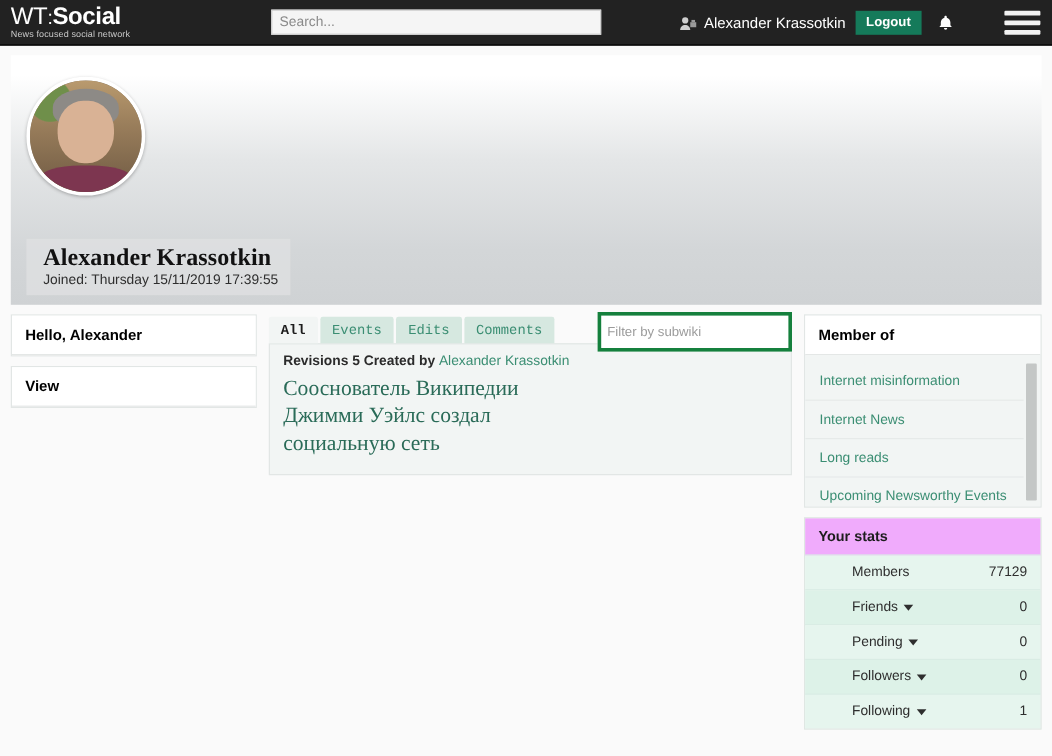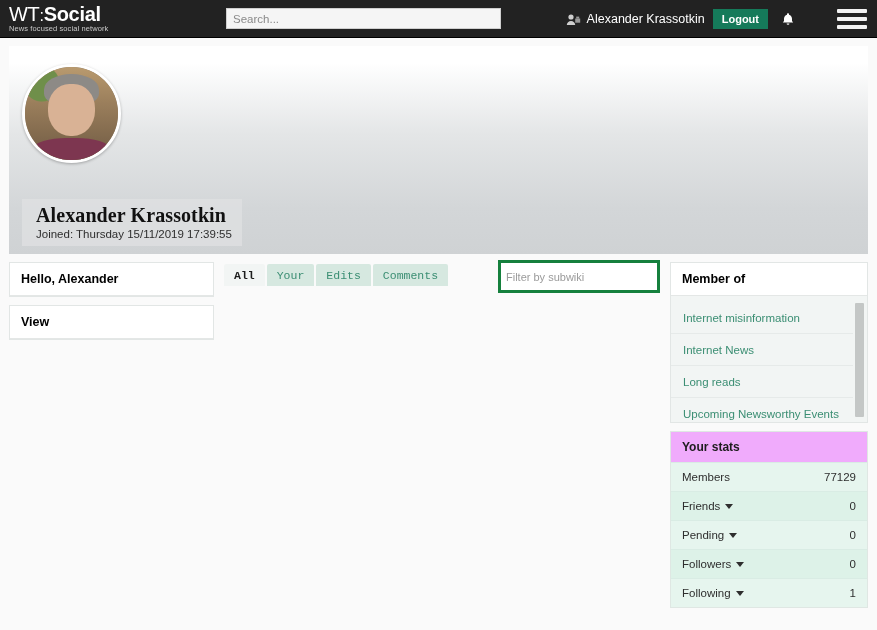--- a/index.html
+++ b/index.html
@@ -291,21 +291,21 @@
     justify-content: space-between;
     align-items: center;
     padding: 8px 11px;
     font-size: 11.5px;
     color: #2e2e2e;
     background: #e6f5ee;
     border-bottom: 1px solid #d9ece4;
   }
   .stat-row:nth-child(odd) { background: #ddf2e8; }
   .stat-row:last-child { border-bottom: none; }
-  .stat-label { display: flex; align-items: center; gap: 5px; }
+  .stat-label { display: flex; align-items: center; gap: 5px; margin-left: 28px; }
   .caret {
     width: 0; height: 0;
     border-left: 4px solid transparent;
     border-right: 4px solid transparent;
     border-top: 5px solid #2e2e2e;
     display: inline-block;
     cursor: pointer;
   }
   .stat-value { color: #2e2e2e; }
 </style>
@@ -381,26 +381,33 @@
 
     <div class="card">
       <div class="card-head">View</div>
     </div>
   </div>
 
   <div class="col-center">
 
     <div class="tabs-row">
       <div class="tab active">All</div>
-      <div class="tab">Your</div>
+      <div class="tab">Events</div>
       <div class="tab">Edits</div>
       <div class="tab">Comments</div>
       <input class="filter-input" type="text" placeholder="Filter by subwiki" style="">
     </div>
 
+    <div class="feed-panel">
+      <div class="revision-meta">
+        <span>Revisions 5 Created by</span>
+        <span class="author">Alexander Krassotkin</span>
+      </div>
+      <div class="post-title">Сооснователь Википедии Джимми Уэйлс создал социальную сеть</div>
+    </div>
   </div>
 
   <div class="col-right">
 
     <div class="card">
       <div class="card-head">Member of</div>
       <div class="memberof-list">
         <div class="memberof-item">
           <a class="link-green">Internet misinformation</a>
         </div>

